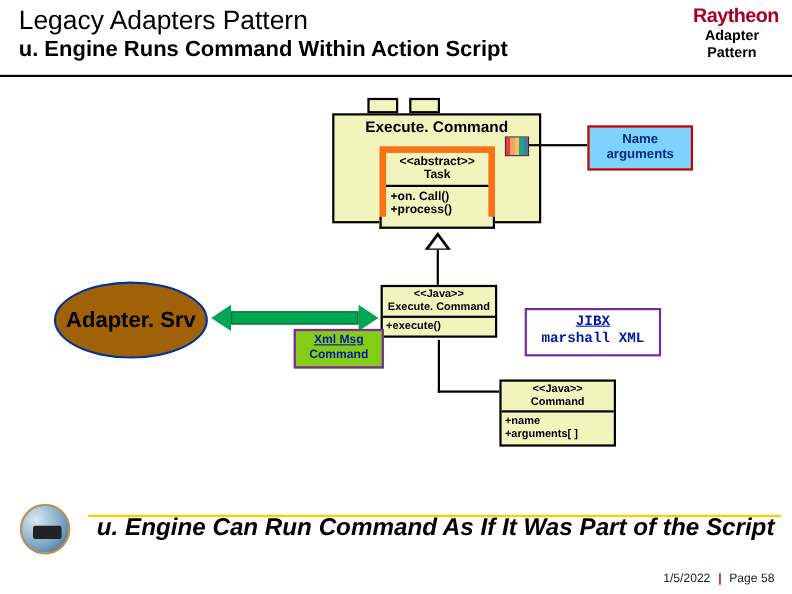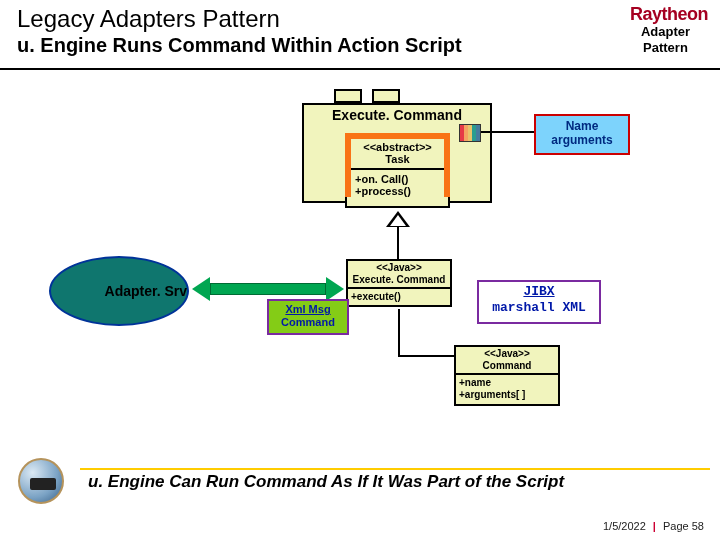--- a/index.html
+++ b/index.html
@@ -236,24 +236,24 @@
   .adaptersrv {
     position: absolute;
     left: 49px;
     top: 256px;
     width: 140px;
     height: 70px;
     border: 2px solid #003399;
     border-radius: 50%;
     display: flex;
     align-items: center;
-    justify-content: flex-end;
-    font-size: 14px;
-    font-weight: bold;
-    background: #0f766e;
+    justify-content: center;
+    font-size: 20px;
+    font-weight: bold;
+    background: #a16207;
   }
 
   
   .xmlmsg {
     position: absolute;
     left: 267px;
     top: 299px;
     width: 82px;
     border: 2px solid #7a2aa0;
     background: #84cc16;
@@ -327,21 +327,21 @@
   .nargs-line {
     position: absolute;
     left: 481px; top: 131px; height: 2px; width: 53px; background: #000;
   }
 
   
   .summary {
     position: absolute;
     left: 88px;
     bottom: 48px;
-    font-size: 17px;
+    font-size: 22px;
     font-weight: bold;
     font-style: italic;
   }
   .summary-rule {
     position: absolute;
     left: 80px; right: 10px; bottom: 70px;
     border-top: 2px solid #ffcc00;
   }
 
   

